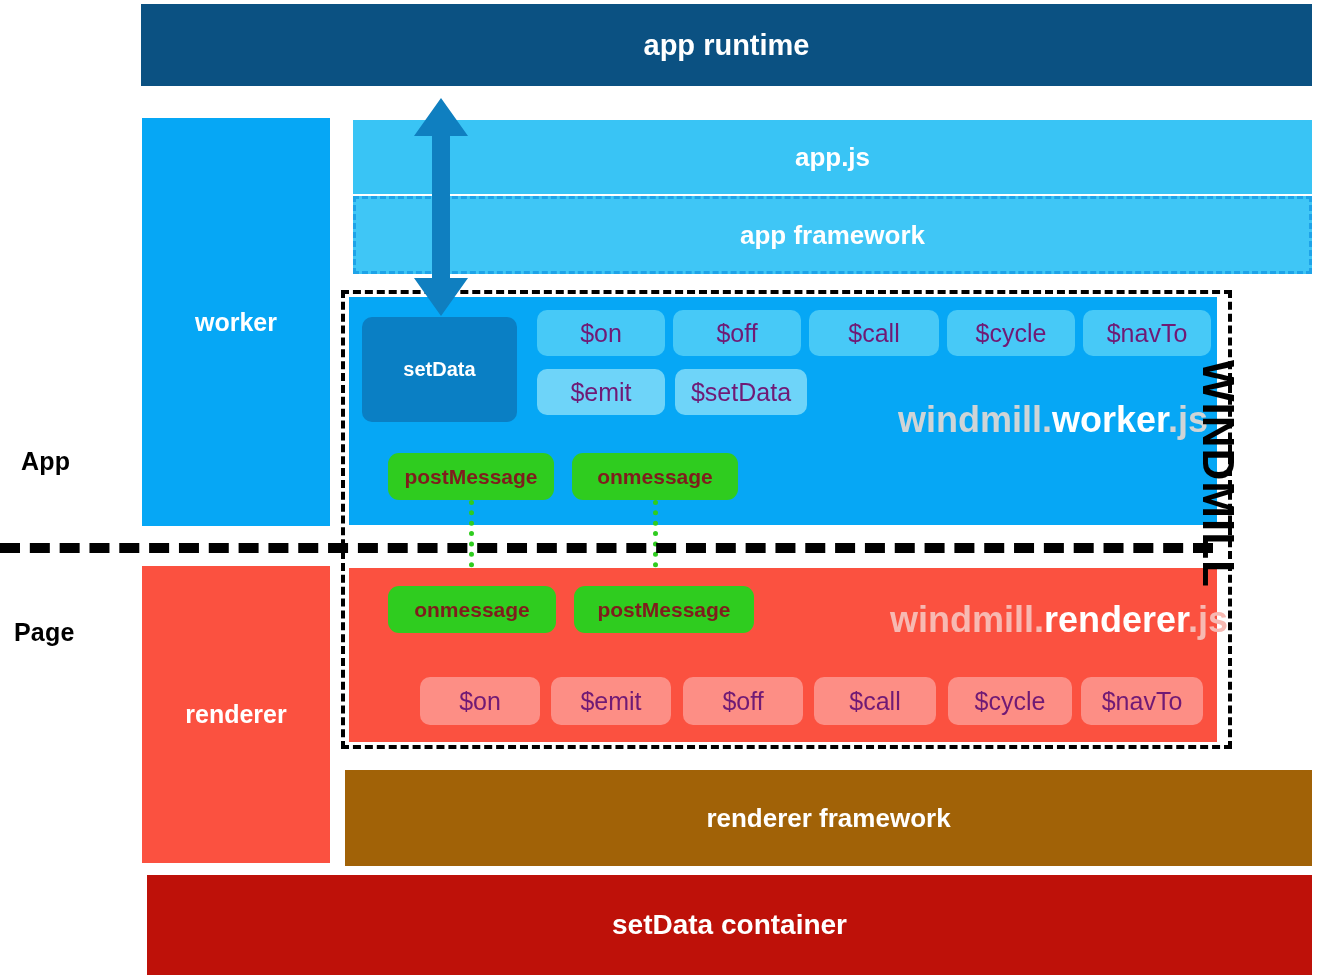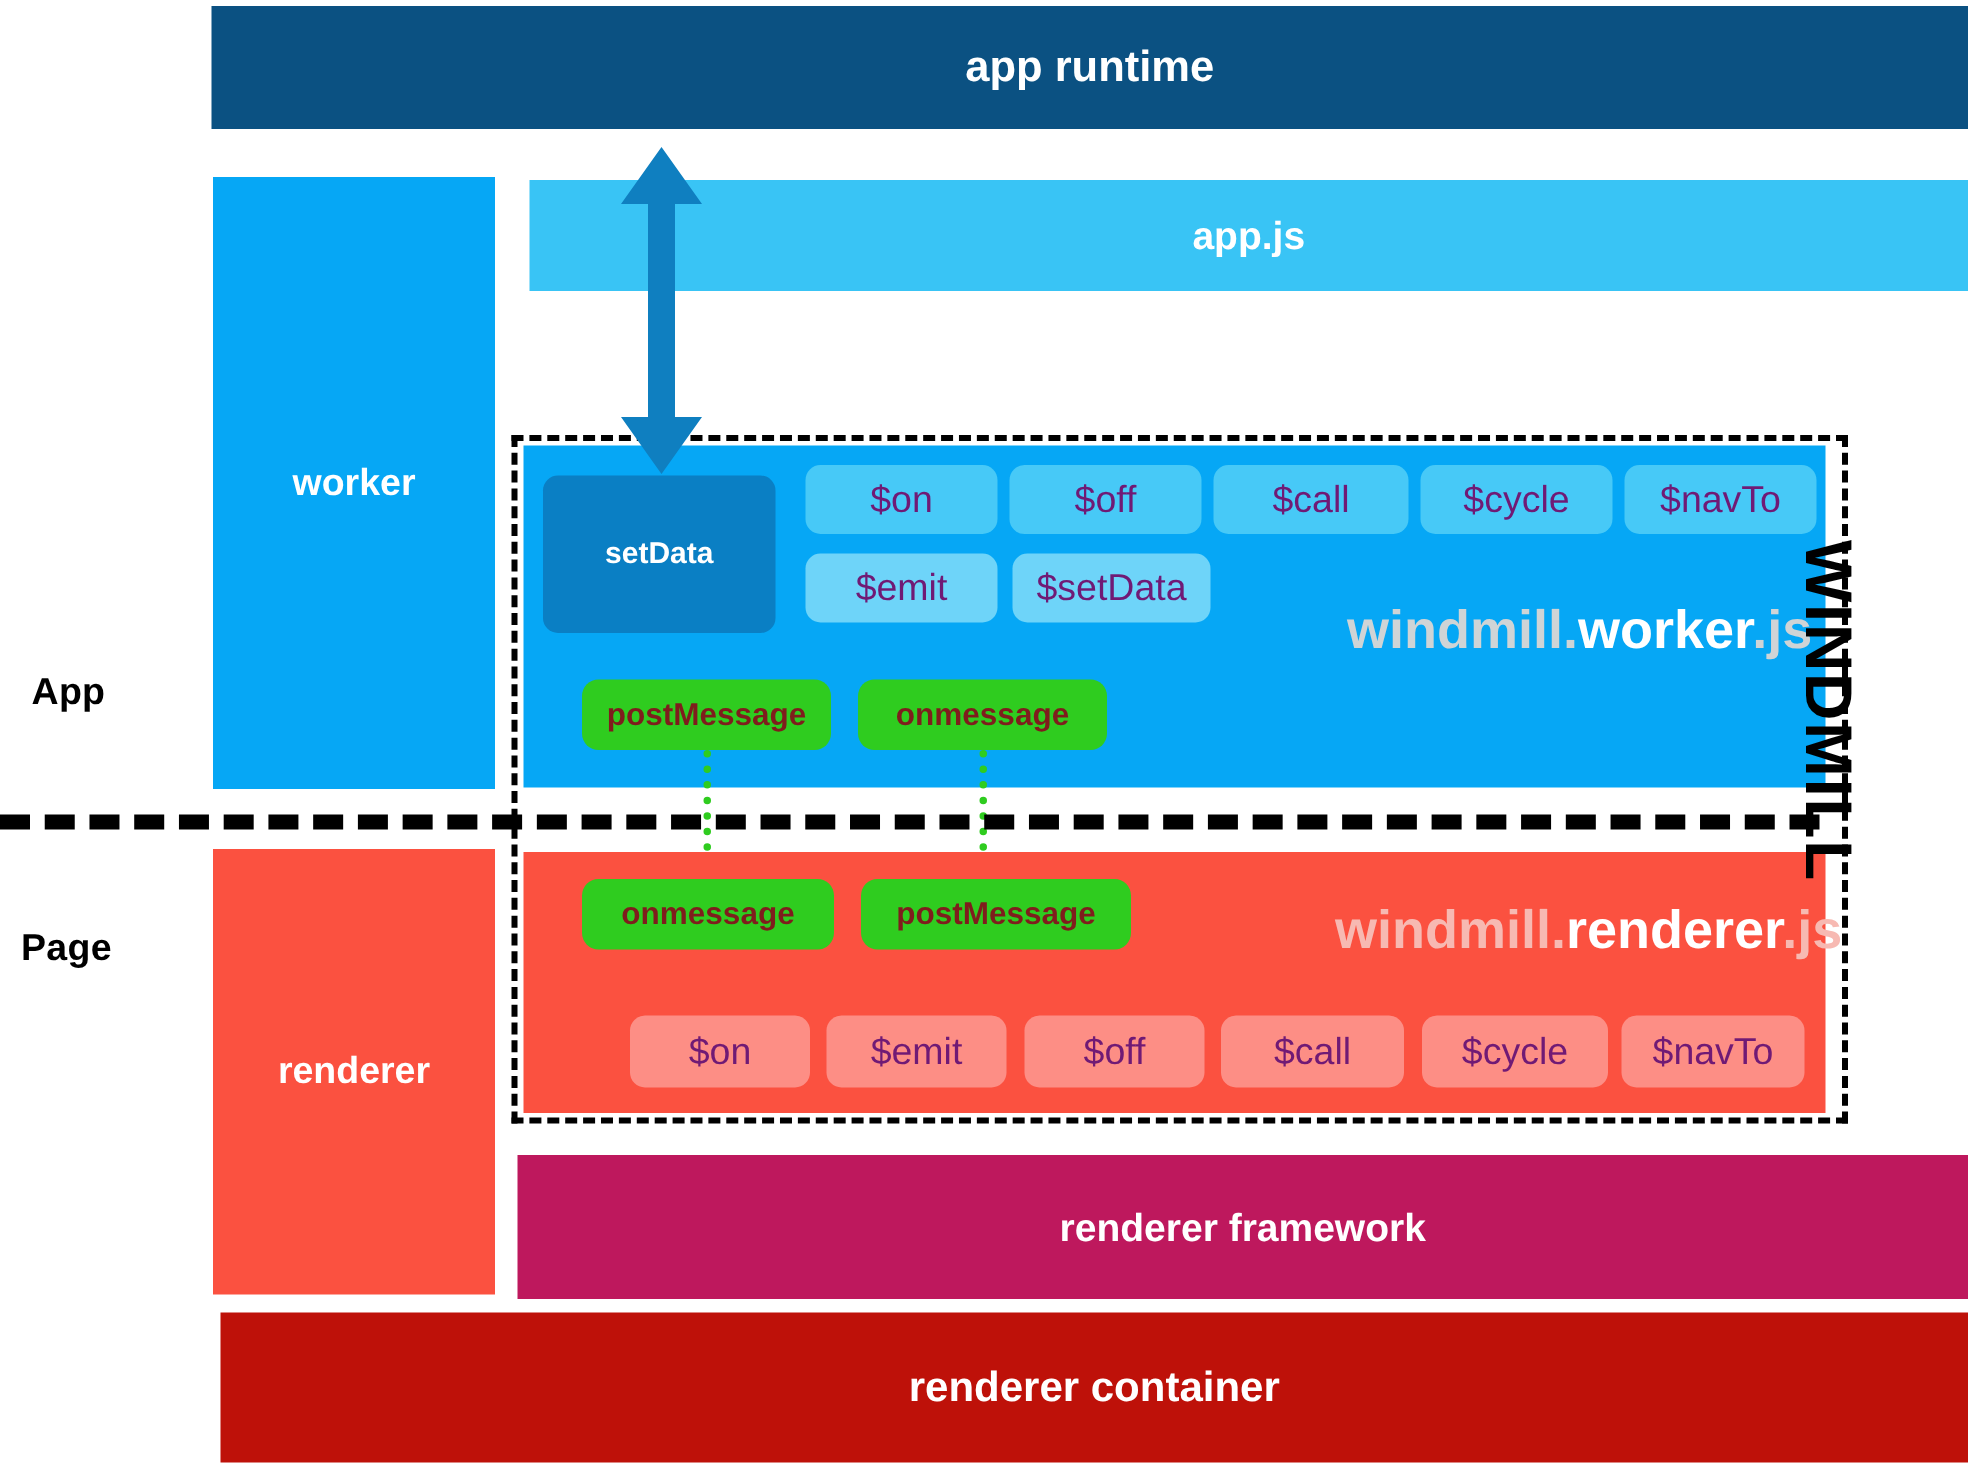--- a/index.html
+++ b/index.html
@@ -152,21 +152,21 @@
   
   #app-page-divider {
     position: absolute;
     left: 0px; top: 543px; width: 1213px; height: 0px;
     border-top: 10px dashed #000000;
   }
 
   
   #renderer-framework {
     left: 345px; top: 770px; width: 967px; height: 96px;
-    background: #be185d;
+    background: #a16207;
     font-size: 26px;
   }
   #renderer-container {
     left: 147px; top: 875px; width: 1165px; height: 100px;
     background: #be1109;
     font-size: 28px;
   }
 
   
   #windmill-text {
@@ -193,20 +193,23 @@
 <div id="diagram">
 
   <div class="box" id="app-runtime">
     <span>app runtime</span>
   </div>
 
   <div class="box" id="app-js">
     <span>app.js</span>
   </div>
 
+  <div class="box" id="app-framework">
+    <span>app framework</span>
+  </div>
 
   <div class="box" id="worker-col">
     <span>worker</span>
   </div>
 
   <div class="box" id="renderer-col">
     <span>renderer</span>
   </div>
 
   <div class="side-label" id="label-app">App</div>
@@ -288,21 +291,21 @@
     <span>$cycle</span>
   </div>
   <div class="api-btn api-rend" style="left:1081px; width:122px;">
     <span>$navTo</span>
   </div>
 
   <div class="box" id="renderer-framework">
     <span>renderer framework</span>
   </div>
   <div class="box" id="renderer-container">
-    <span>renderer container</span>
+    <span>setData container</span>
   </div>
 
   <div id="windmill-text">WINDMILL</div>
 
   <svg id="bi-arrow" viewBox="0 0 62 218">
     <polygon points="31,0 58,38 40,38 40,180 58,180 31,218 4,180 22,180 22,38 4,38" fill="#0f7fc0"></polygon>
   </svg>
 
 </div>
 

